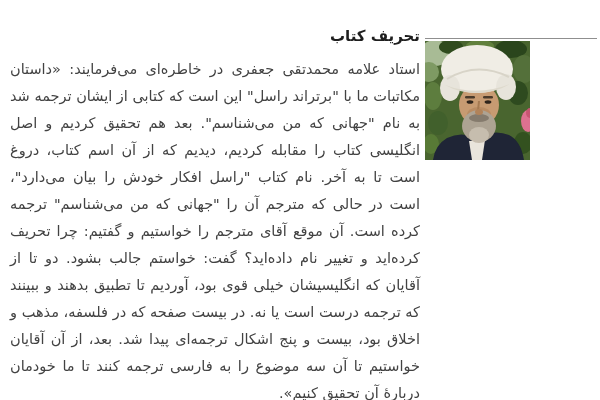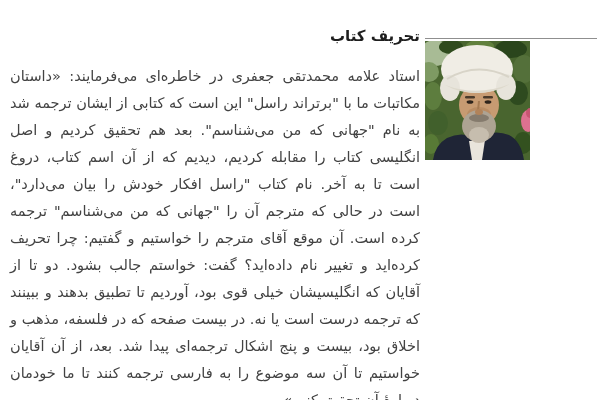--- a/index.html
+++ b/index.html
@@ -18,21 +18,21 @@
     position: absolute;
     left: 10px; top: 26px;
     width: 410px;
     direction: rtl;
   }
   .title {
     font-size: 15px;
     font-weight: bold;
     color: #1e1e1e;
     line-height: 20px;
-    margin: 0 0 17px 0;
+    margin: 0 0 10px 0;
     text-align: right;
   }
   .body-text {
     font-size: 14.5px;
     color: #424242;
     line-height: 27px;
     text-align: justify;
     margin: 0;
   }
   .media {

